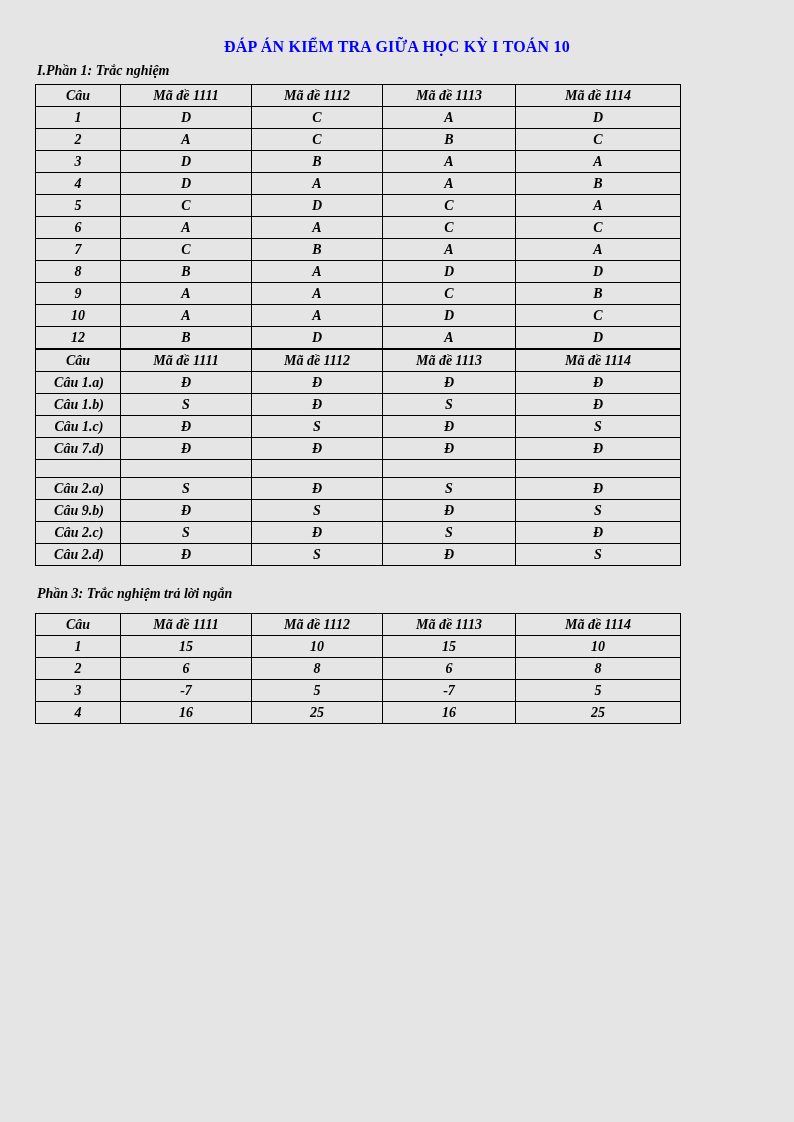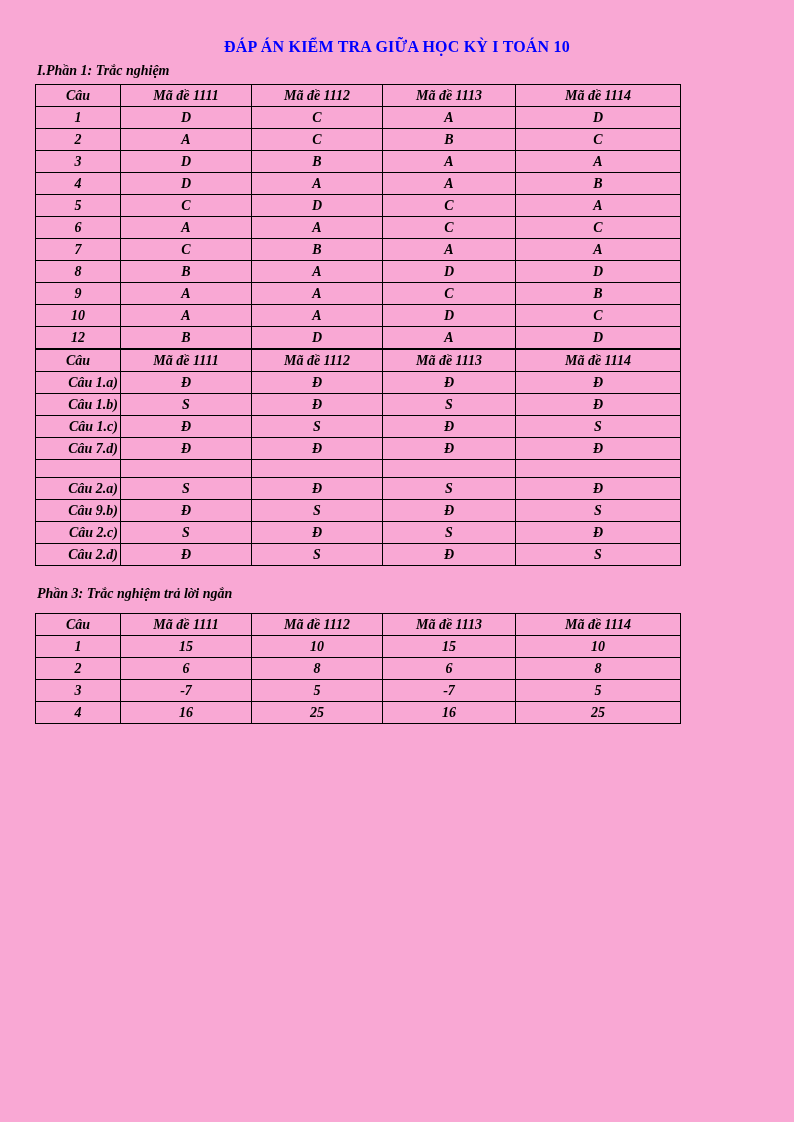--- a/index.html
+++ b/index.html
@@ -4,21 +4,21 @@
 <style>
   html, body {
     margin: 0;
     padding: 0;
     background: #ffffff;
   }
   .page {
     position: relative;
     width: 794px;
     height: 1122px;
-    background: #f9a8d4;
+    background: #e5e5e5;
     overflow: hidden;
     font-family: "Liberation Serif", "DejaVu Serif", serif;
     font-weight: bold;
     color: #000000;
   }
   .doc-title {
     padding-top: 37px;
     text-align: center;
     font-size: 16px;
     line-height: 19px;
@@ -50,21 +50,21 @@
     vertical-align: middle;
     font-size: 14px;
     line-height: 17px;
     font-weight: bold;
     padding: 1px 2px;
     height: 19px;
     overflow: hidden;
     white-space: nowrap;
   }
   table.answers td.left {
-    text-align: right;
+    text-align: center;
     padding-left: 4px;
   }
   table.answers tr.empty-row td {
     height: 15px;
   }
 </style>
 </head>
 <body>
 
 <div class="page">

